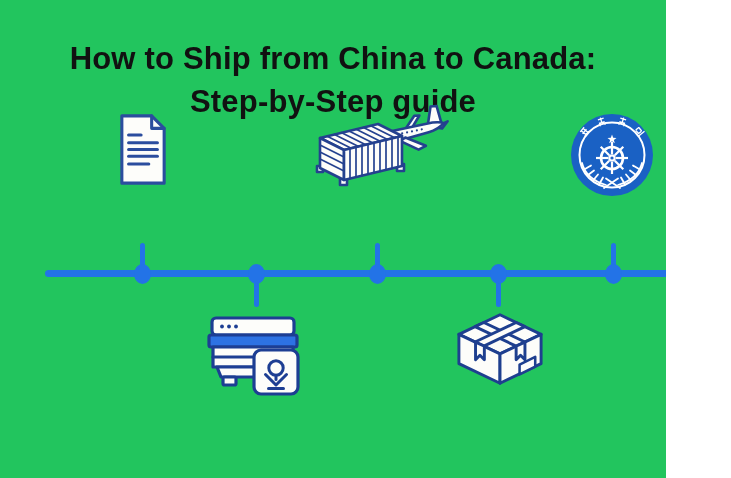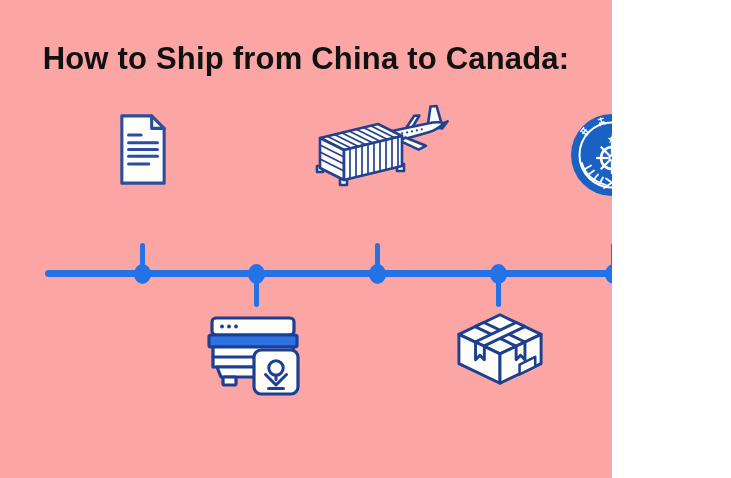--- a/index.html
+++ b/index.html
@@ -1,18 +1,18 @@
 <!DOCTYPE html>
 <html><head>
 <meta charset="utf-8">
 <style>
   html,body{margin:0;padding:0;background:#ffffff;}
   .canvas{
-    position:relative;width:612px;height:478px;overflow:hidden;
-    background:#fca5a5;font-family:"Liberation Sans",sans-serif;
+    position:relative;width:666px;height:478px;overflow:hidden;
+    background:#22c55e;font-family:"Liberation Sans",sans-serif;
   }
   .title{
     position:absolute;top:16px;left:0;right:0;text-align:center;
     font-weight:bold;color:#111111;font-size:31px;line-height:43px;letter-spacing:.2px;
   }
   .title span{display:block;}
   .icon{position:absolute;}
   .ic-doc{left:114px;top:112px;}
   .ic-ship{left:310px;top:104px;}
   .ic-seal{left:570px;top:113px;}
@@ -26,20 +26,21 @@
   .stem-up{top:243px;height:28px;}
   .stem-down{top:276px;height:31px;}
 </style>
 </head>
 <body>
 
 <div class="canvas">
 
   <h1 class="title">
     <span>How to Ship from China to Canada:</span>
+    <span>Step-by-Step guide</span>
   </h1>
 
   <svg class="icon ic-doc" width="58" height="75" viewBox="0 0 60 78">
     <g stroke="#2b4d9e" stroke-width="3.2" fill="none" stroke-linejoin="round" stroke-linecap="round">
       <path d="M8 4 H39 L52 17 V74 H8 Z" fill="#fdfdfa"></path>
       <path d="M39 4 V17 H52"></path>
       <line x1="15" y1="24" x2="28" y2="24"></line>
       <line x1="15" y1="32" x2="45" y2="32"></line>
       <line x1="15" y1="39" x2="45" y2="39"></line>
       <line x1="15" y1="46" x2="45" y2="46"></line>

